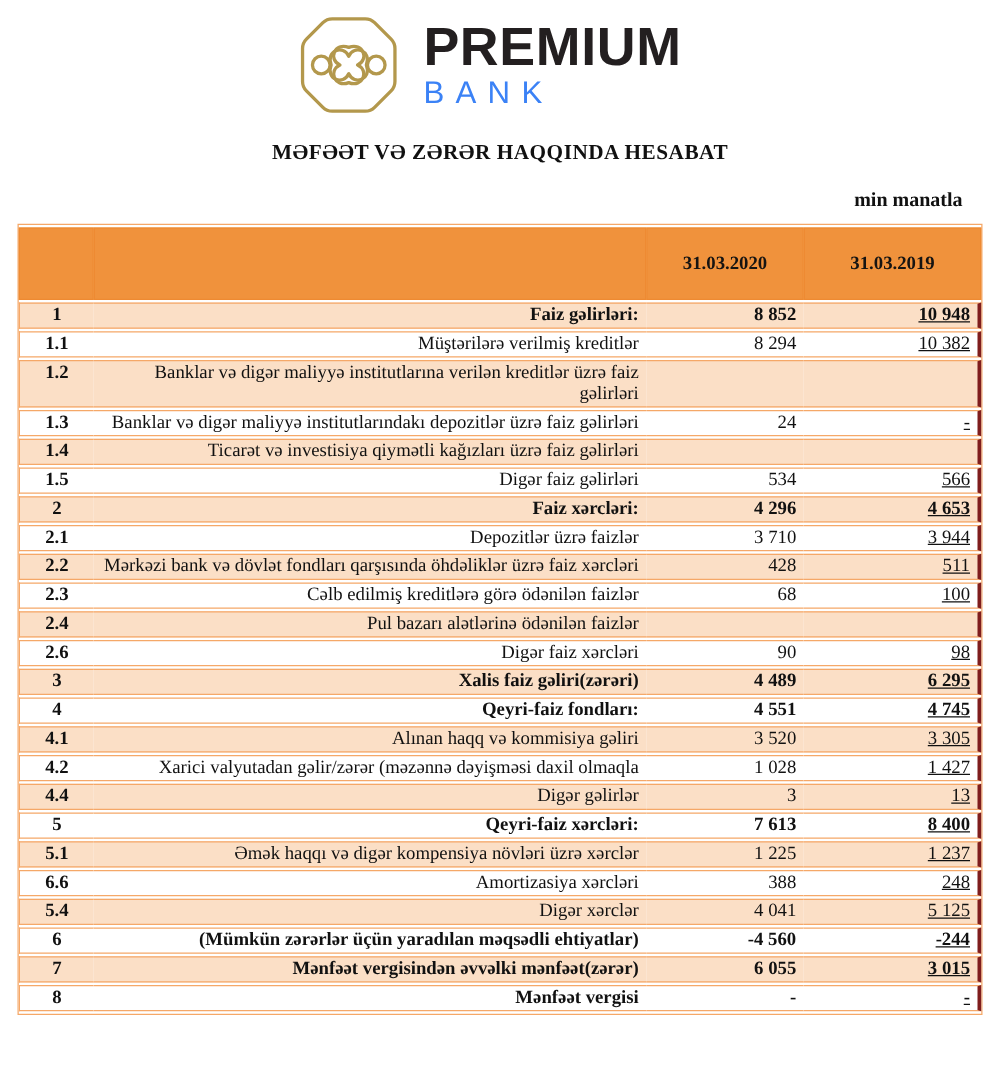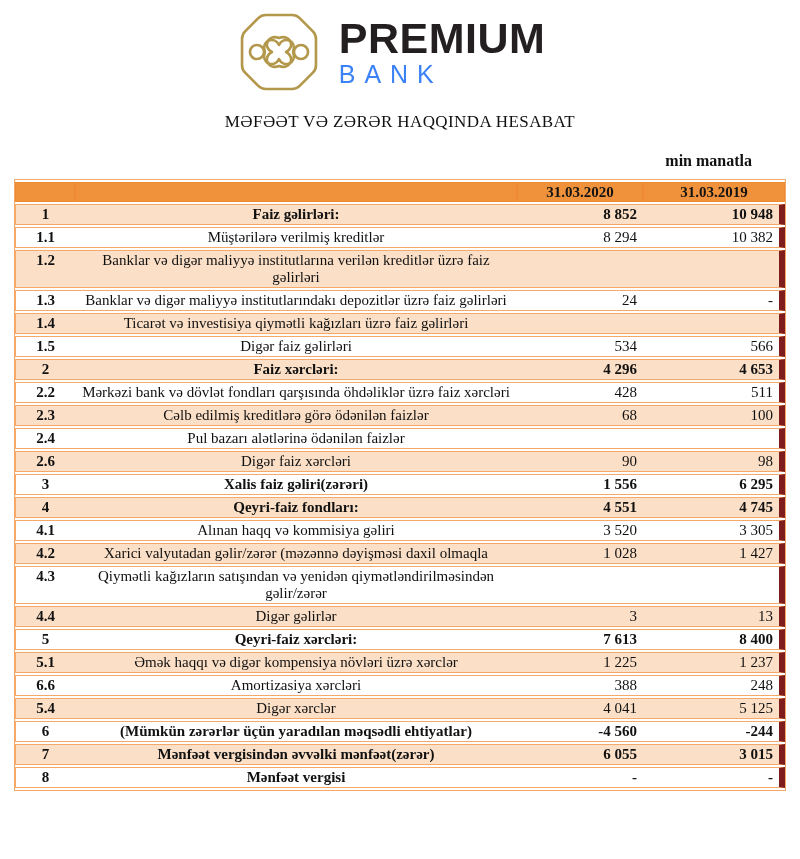--- a/index.html
+++ b/index.html
@@ -40,73 +40,73 @@
     font-size: 25px;
     letter-spacing: 9px;
     line-height: 1.05;
     color: #3b82f6;
     margin-top: 1px;
   }
 
   
   .report-title {
     text-align: center;
-    font-weight: normal;
+    font-weight: bold;
     font-size: 17px;
     letter-spacing: 0.4px;
     margin-top: 14px;
   }
   .unit-label {
     text-align: right;
-    padding-right: 48px;
+    padding-right: 30px;
     font-weight: bold;
     font-size: 16px;
     margin-top: 20px;
   }
 
   
   .table-wrap {
     margin: 9px 14px 0 14px;
     border: 1px solid #F5A868;
   }
   table.pl {
     width: 100%;
     border-collapse: separate;
     border-spacing: 0 2px;
     font-size: 15px;
   }
   table.pl thead th {
     background: #F0923C;
     border: 1px solid #EE8A32;
-    padding: 1px 6px;
+    padding: 20px 6px;
     font-size: 15px;
     font-weight: bold;
     line-height: 16px;
     text-align: center;
     color: #161412;
   }
   th.col-num   { width: 46px; }
   th.col-label { }
   th.col-v1    { width: 112px; }
   th.col-v2    { width: 128px; }
 
   table.pl tbody td {
     border-top: 1px solid #F5A868;
     border-bottom: 1px solid #F5A868;
     padding: 1px 6px;
     line-height: 17px;
     vertical-align: top;
   }
   table.pl tbody td:first-child { border-left: 1px solid #F5A868; }
-  table.pl tbody td:last-child  { border-right: 6px solid #7f1d1d; }
+  table.pl tbody td:last-child  { border-right: 3px solid #7f1d1d; text-decoration: underline; }
   table.pl tbody tr:nth-child(odd)  td { background: #FBDFC6; }
   table.pl tbody tr:nth-child(even) td { background: #ffffff; }
 
   td.num   { text-align: center; font-weight: bold; }
-  td.label { text-align: center; padding-left: 10px; }
+  td.label { text-align: right; padding-left: 10px; }
   td.val   { text-align: right; }
   tr.bold td { font-weight: bold; }
 </style>
 </head>
 <body>
 
 <div class="page">
 
   <div class="brand-row">
     <svg class="logo" viewBox="0 0 100 100" xmlns="http://www.w3.org/2000/svg">
@@ -175,20 +175,26 @@
             <td class="val">534</td>
             <td class="val">566</td>
           </tr>
           <tr class="bold">
             <td class="num">2</td>
             <td class="label">Faiz xərcləri:</td>
             <td class="val">4 296</td>
             <td class="val">4 653</td>
           </tr>
           <tr>
+            <td class="num">2.1</td>
+            <td class="label">Depozitlər üzrə faizlər</td>
+            <td class="val">3 710</td>
+            <td class="val">3 944</td>
+          </tr>
+          <tr>
             <td class="num">2.2</td>
             <td class="label">Mərkəzi bank və dövlət fondları qarşısında öhdəliklər üzrə faiz xərcləri</td>
             <td class="val">428</td>
             <td class="val">511</td>
           </tr>
           <tr>
             <td class="num">2.3</td>
             <td class="label">Cəlb edilmiş kreditlərə görə ödənilən faizlər</td>
             <td class="val">68</td>
             <td class="val">100</td>
@@ -201,21 +207,21 @@
           </tr>
           <tr>
             <td class="num">2.6</td>
             <td class="label">Digər faiz xərcləri</td>
             <td class="val">90</td>
             <td class="val">98</td>
           </tr>
           <tr class="bold">
             <td class="num">3</td>
             <td class="label">Xalis faiz gəliri(zərəri)</td>
-            <td class="val">1 556</td>
+            <td class="val">4 489</td>
             <td class="val">6 295</td>
           </tr>
           <tr class="bold">
             <td class="num">4</td>
             <td class="label">Qeyri-faiz fondları:</td>
             <td class="val">4 551</td>
             <td class="val">4 745</td>
           </tr>
           <tr>
             <td class="num">4.1</td>
@@ -223,26 +229,20 @@
             <td class="val">3 520</td>
             <td class="val">3 305</td>
           </tr>
           <tr>
             <td class="num">4.2</td>
             <td class="label">Xarici valyutadan gəlir/zərər (məzənnə dəyişməsi daxil olmaqla</td>
             <td class="val">1 028</td>
             <td class="val">1 427</td>
           </tr>
           <tr>
-            <td class="num">4.3</td>
-            <td class="label">Qiymətli kağızların satışından və yenidən qiymətləndirilməsindən gəlir/zərər</td>
-            <td class="val"></td>
-            <td class="val"></td>
-          </tr>
-          <tr>
             <td class="num">4.4</td>
             <td class="label">Digər gəlirlər</td>
             <td class="val">3</td>
             <td class="val">13</td>
           </tr>
           <tr class="bold">
             <td class="num">5</td>
             <td class="label">Qeyri-faiz xərcləri:</td>
             <td class="val">7 613</td>
             <td class="val">8 400</td>

